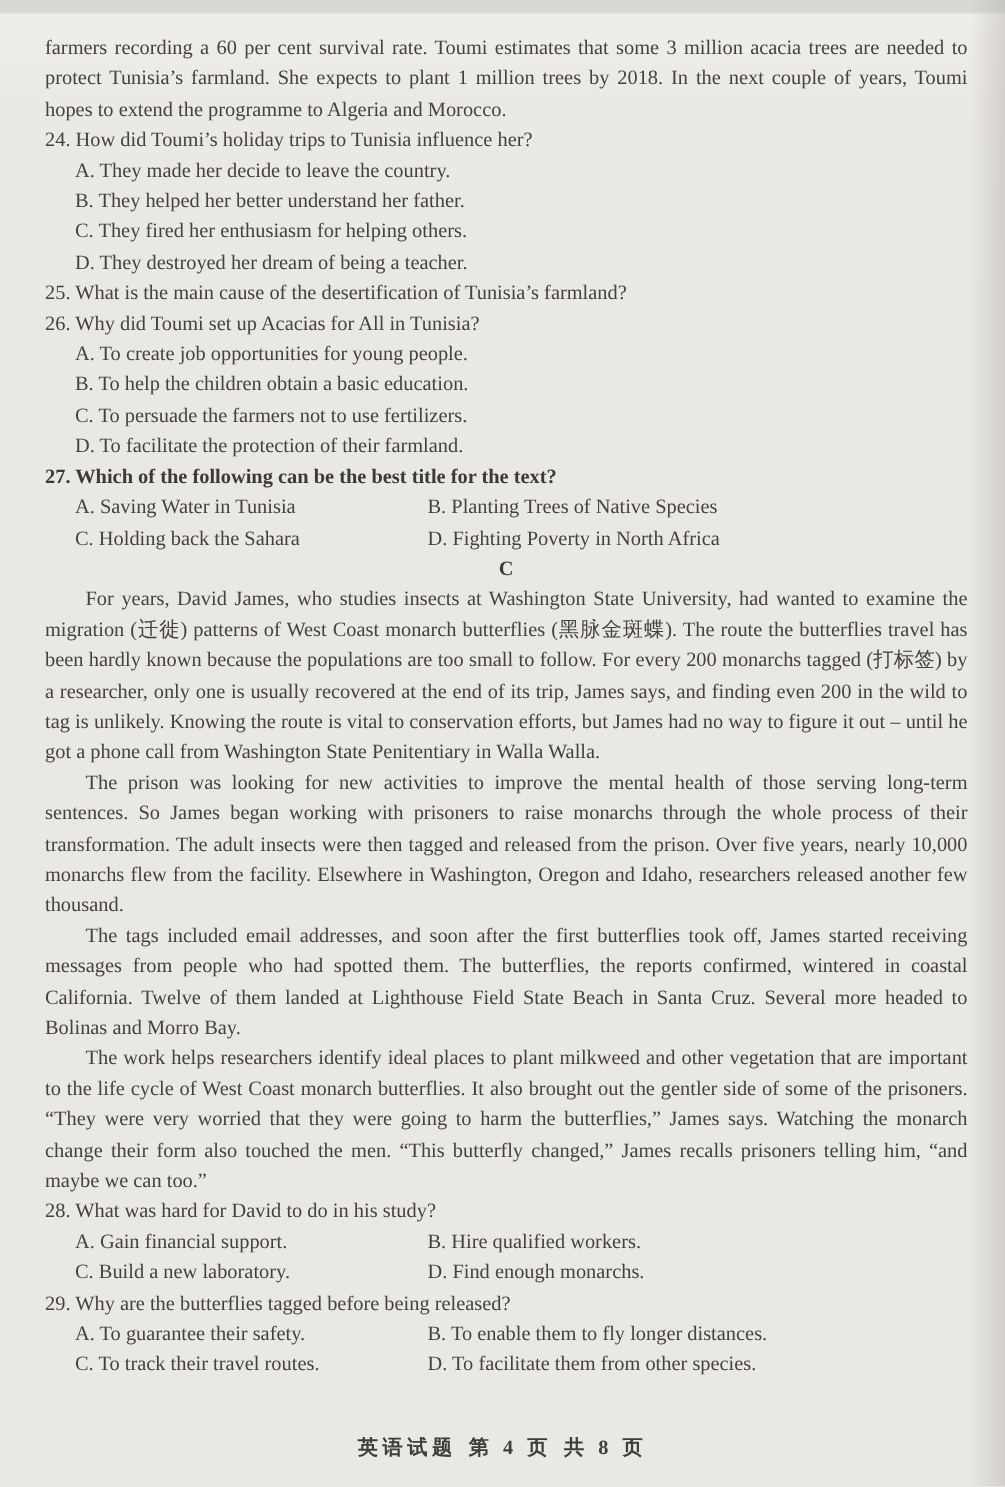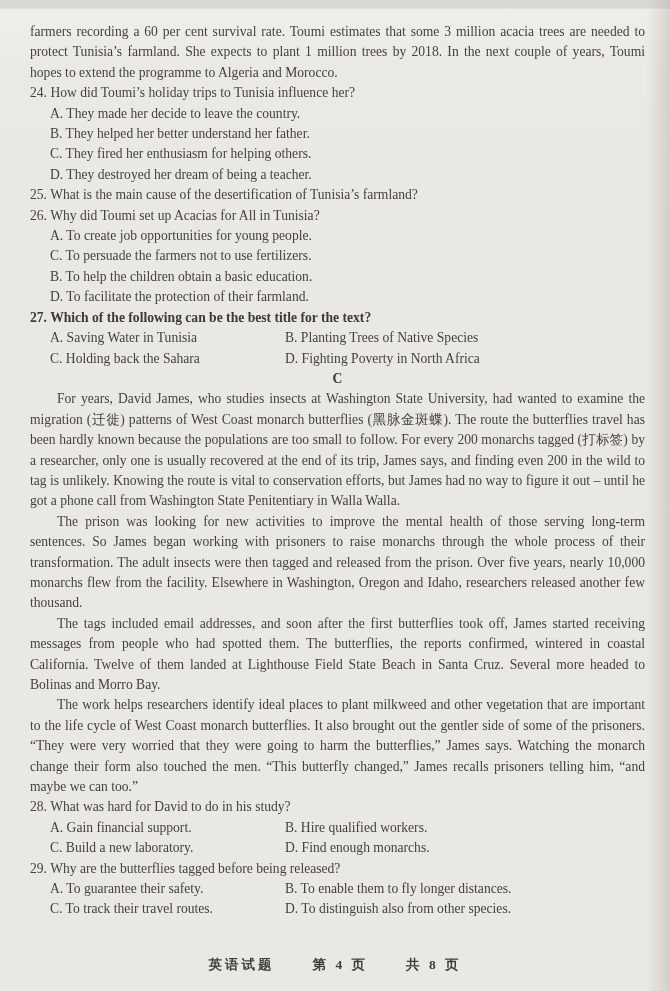--- a/index.html
+++ b/index.html
@@ -52,21 +52,21 @@
     font-weight: 700;
     color: #3c3936;
     margin: 0;
   }
   .footer {
     position: absolute;
     top: 956px; left: 0;
     width: 670px;
     display: flex;
     justify-content: center;
-    gap: 38px;
+    gap: 8px;
     font-size: 13.5px;
     font-weight: 600;
     color: #403e3b;
     letter-spacing: 3px;
     filter: blur(0.22px);
   }
 </style>
 </head>
 <body>
 
@@ -87,22 +87,22 @@
   </section>
 
   <section>
     <p class="q-text">25. What is the main cause of the desertification of Tunisia’s farmland?</p>
   </section>
 
   <section>
     <p class="q-text">26. Why did Toumi set up Acacias for All in Tunisia?</p>
     <div class="options stacked">
       <p class="option">A. To create job opportunities for young people.</p>
+      <p class="option">B. To help the children obtain a basic education.</p>
       <p class="option">C. To persuade the farmers not to use fertilizers.</p>
-      <p class="option">B. To help the children obtain a basic education.</p>
       <p class="option">D. To facilitate the protection of their farmland.</p>
     </div>
   </section>
 
   <section>
     <p class="q-text bold">27. Which of the following can be the best title for the text?</p>
     <div class="options two-col">
       <p class="option">A. Saving Water in Tunisia</p>
       <p class="option">B. Planting Trees of Native Species</p>
       <p class="option">C. Holding back the Sahara</p>
@@ -128,21 +128,21 @@
       <p class="option">D. Find enough monarchs.</p>
     </div>
   </section>
 
   <section>
     <p class="q-text">29. Why are the butterflies tagged before being released?</p>
     <div class="options two-col">
       <p class="option">A. To guarantee their safety.</p>
       <p class="option">B. To enable them to fly longer distances.</p>
       <p class="option">C. To track their travel routes.</p>
-      <p class="option">D. To distinguish also from other species.</p>
+      <p class="option">D. To facilitate them from other species.</p>
     </div>
   </section>
 
 </div>
 
 <div class="footer">
   <span>英语试题</span>
   <span>第 4 页</span>
   <span>共 8 页</span>
 </div>

